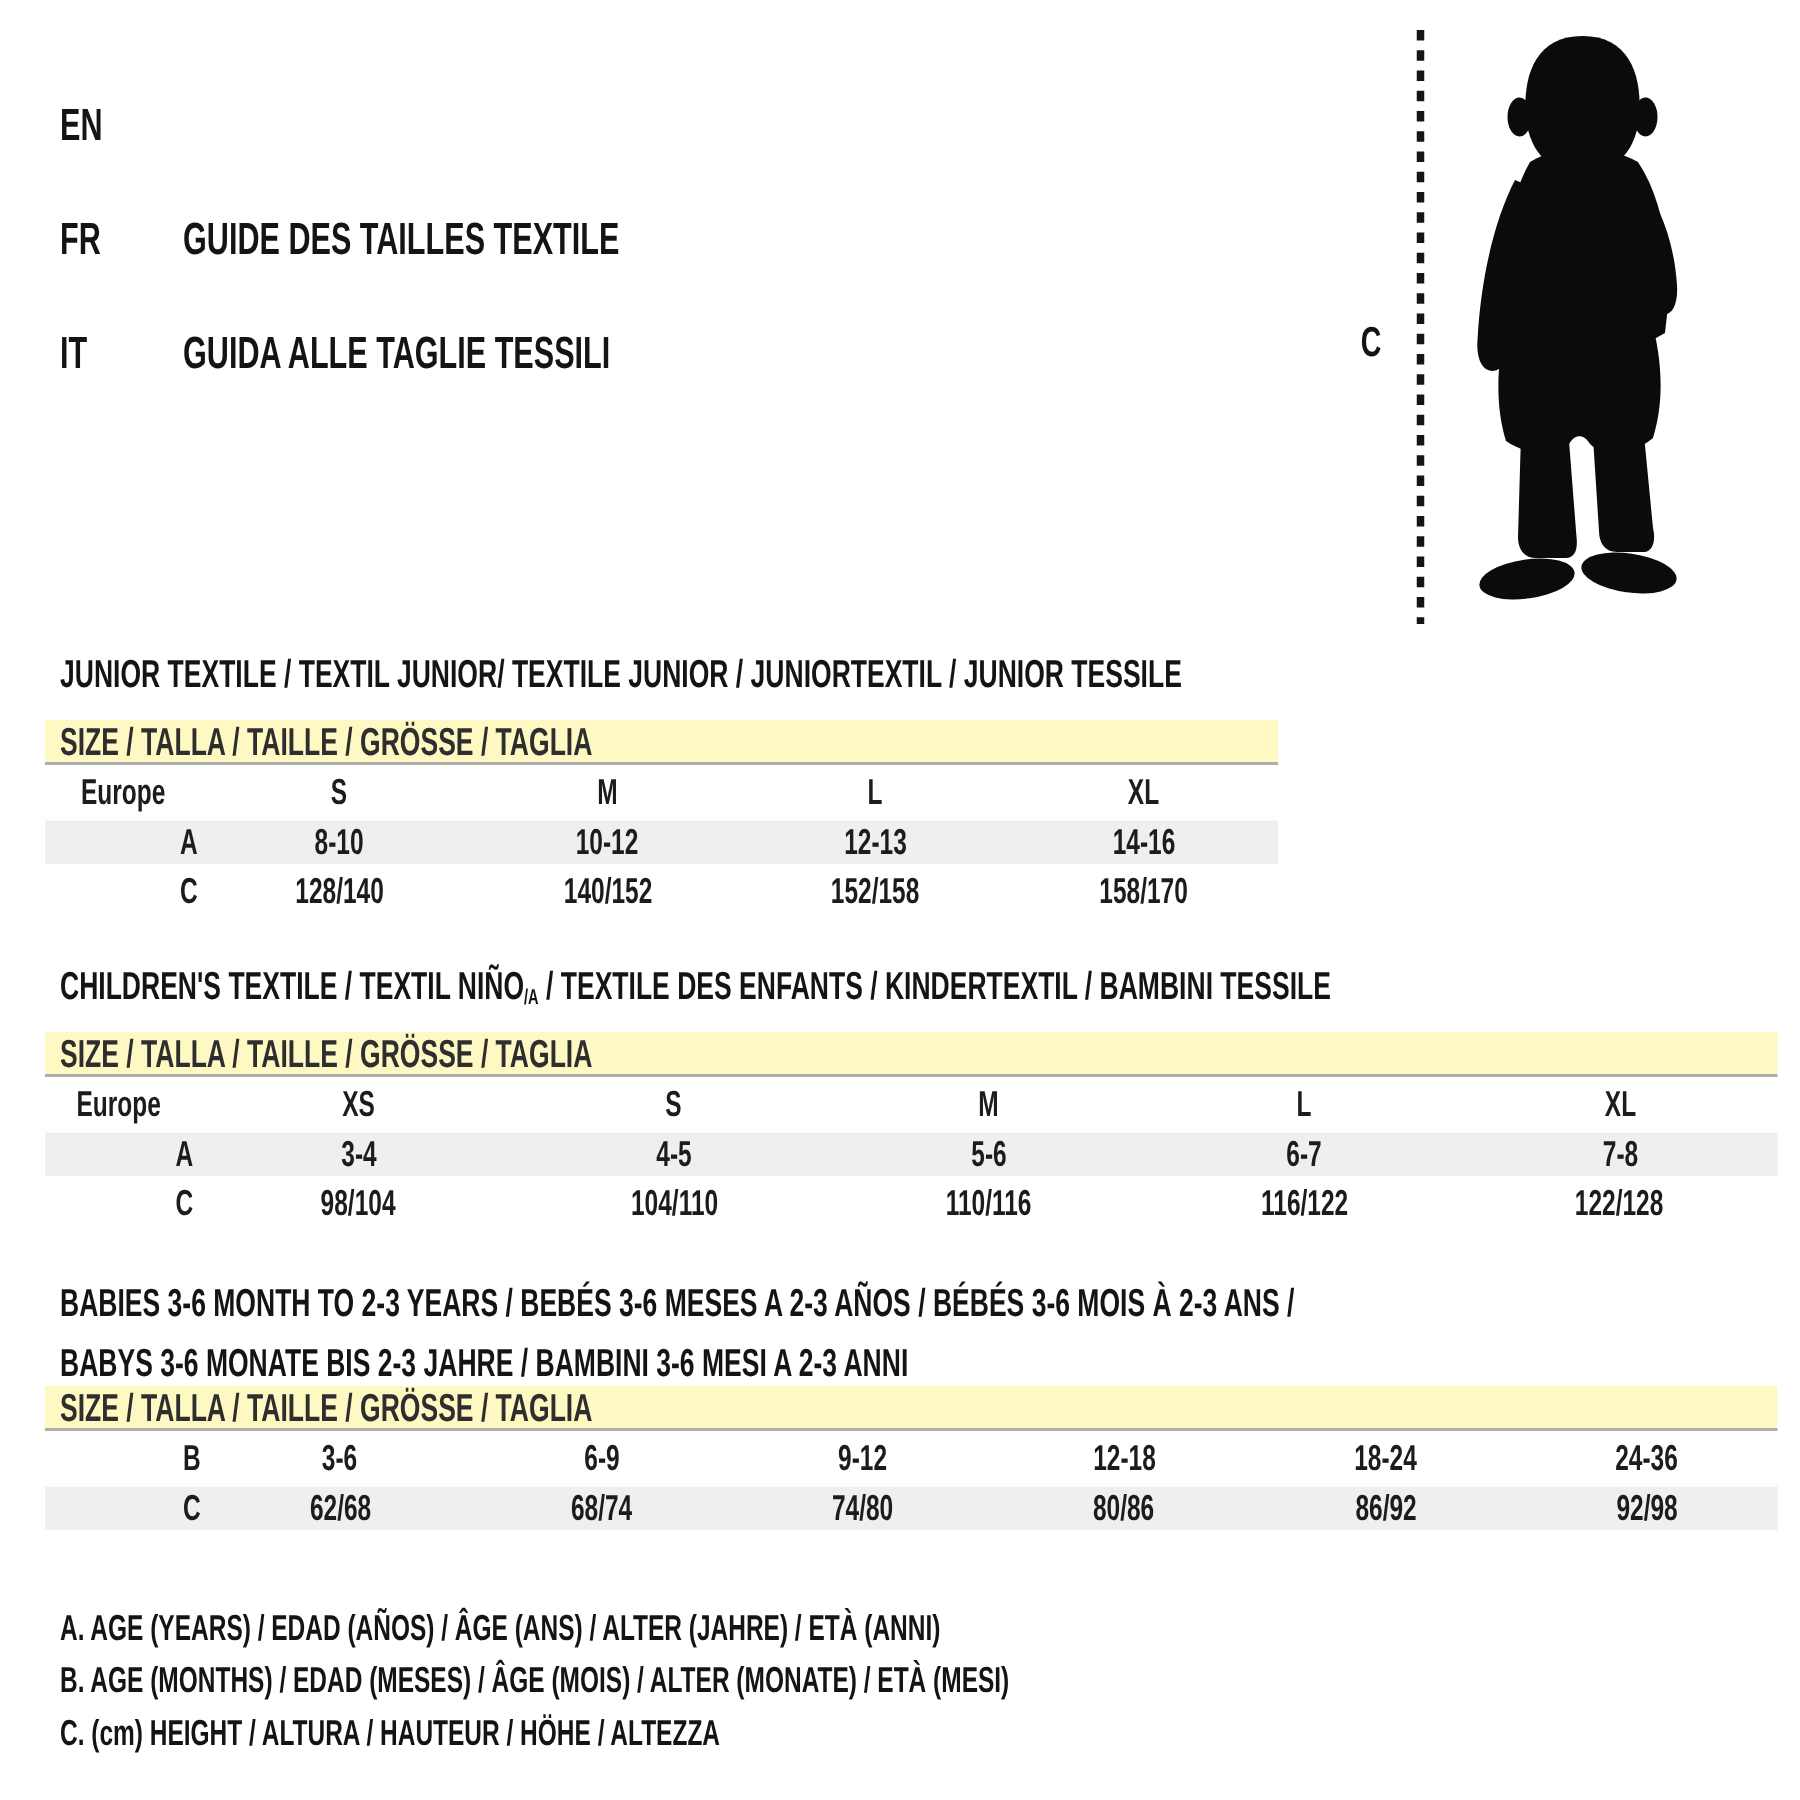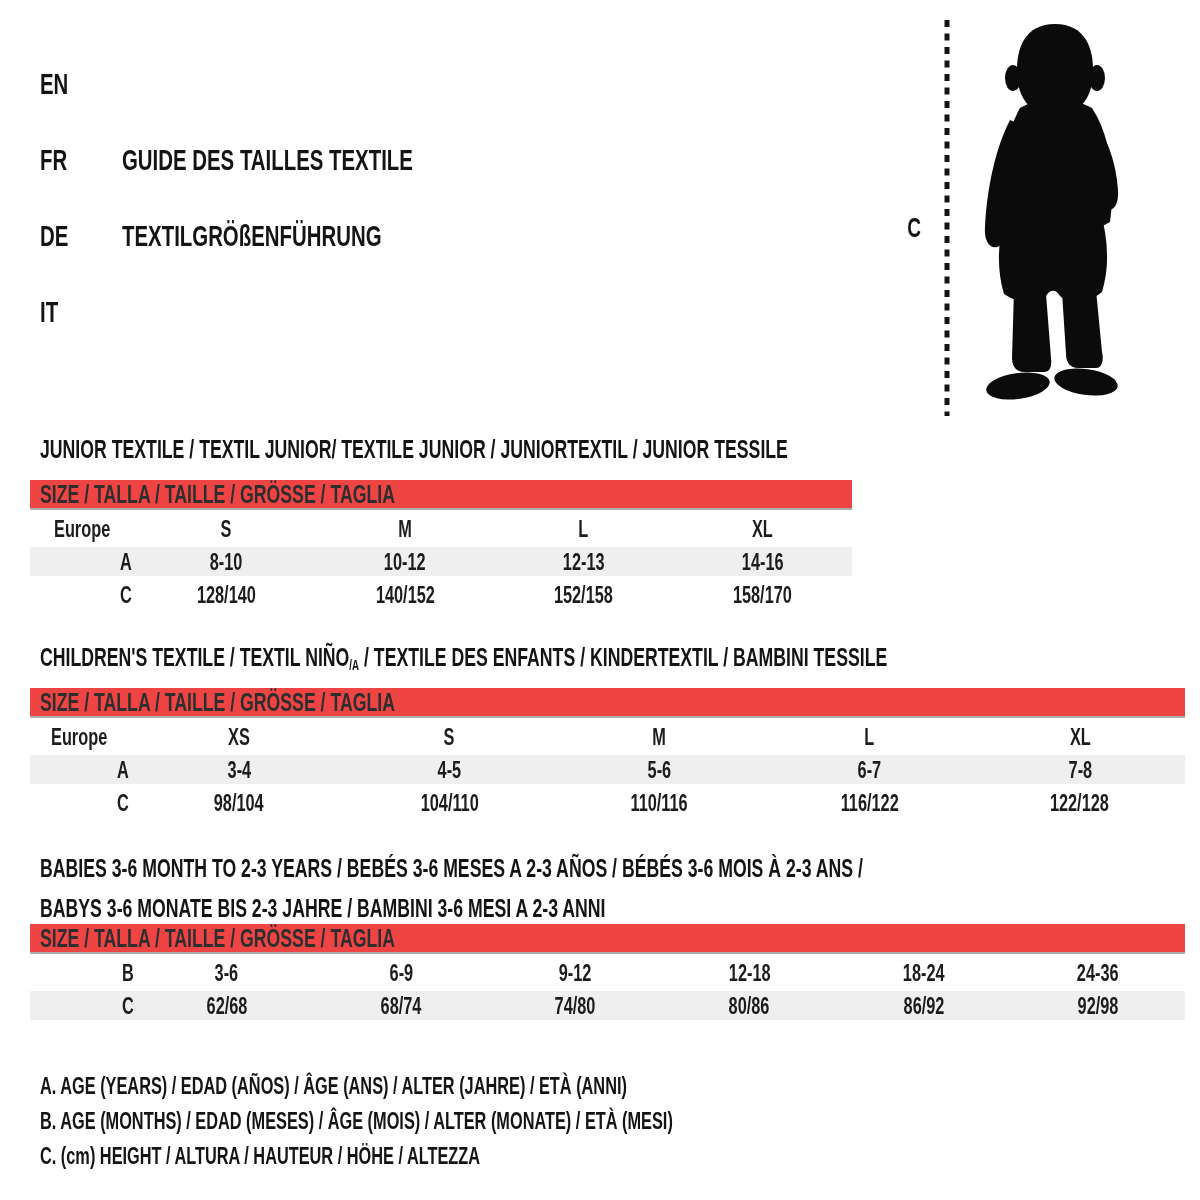--- a/index.html
+++ b/index.html
@@ -36,21 +36,21 @@
   .sub { font-size:.55em; vertical-align:-0.25em; }
 
   
   .size-table { position:absolute; left:30px; }
   #junior-table   { top:480px; width:822px; }
   #children-table { top:688px; width:1155px; }
   #babies-table   { top:924px; width:1155px; }
 
   .size-bar {
     height:30px; line-height:29px;
-    background:#ef4444; border-bottom:2px solid #aeaeae;
+    background:#fef9c3; border-bottom:2px solid #aeaeae;
     padding-left:10px; font-size:26px; color:#2e2e2e;
     margin-bottom:2px;
   }
   table { width:100%; border-collapse:separate; border-spacing:0; table-layout:fixed; }
   td { height:33px; text-align:center; font-size:24px; color:#1c1c1c; vertical-align:middle; }
   td.rowkey { text-align:right; padding-left:10px; }
   tr.stripe td { background:#efefef; border-top:2px solid #ffffff; border-bottom:2px solid #ffffff; }
 
   
   .legend { position:absolute; top:1068px; left:40px; }
@@ -63,25 +63,22 @@
 
   <div class="langs">
     <div class="lang-row">
       <span class="lang-code"><span class="cx">EN</span></span>
     </div>
     <div class="lang-row">
       <span class="lang-code"><span class="cx">FR</span></span>
       <span class="lang-label"><span class="cx">GUIDE DES TAILLES TEXTILE</span></span>
     </div>
     <div class="lang-row">
-      <span class="lang-code"><span class="cx">DE</span></span>
-      <span class="lang-label"><span class="cx">TEXTILGRÖßENFÜHRUNG</span></span>
-    </div>
-    <div class="lang-row">
       <span class="lang-code"><span class="cx">IT</span></span>
+      <span class="lang-label"><span class="cx">GUIDA ALLE TAGLIE TESSILI</span></span>
     </div>
   </div>
 
   <div class="figure">
     <span class="c-label"><span class="cxc">C</span></span>
     <svg class="dash" width="10" height="396" viewBox="0 0 10 396">
       <line x1="5" y1="0" x2="5" y2="396" stroke="#141414" stroke-width="5" stroke-dasharray="7 6.5"></line>
     </svg>
     <svg class="baby" width="190" height="410" viewBox="0 0 190 410">
       <g fill="#0b0b0b">

